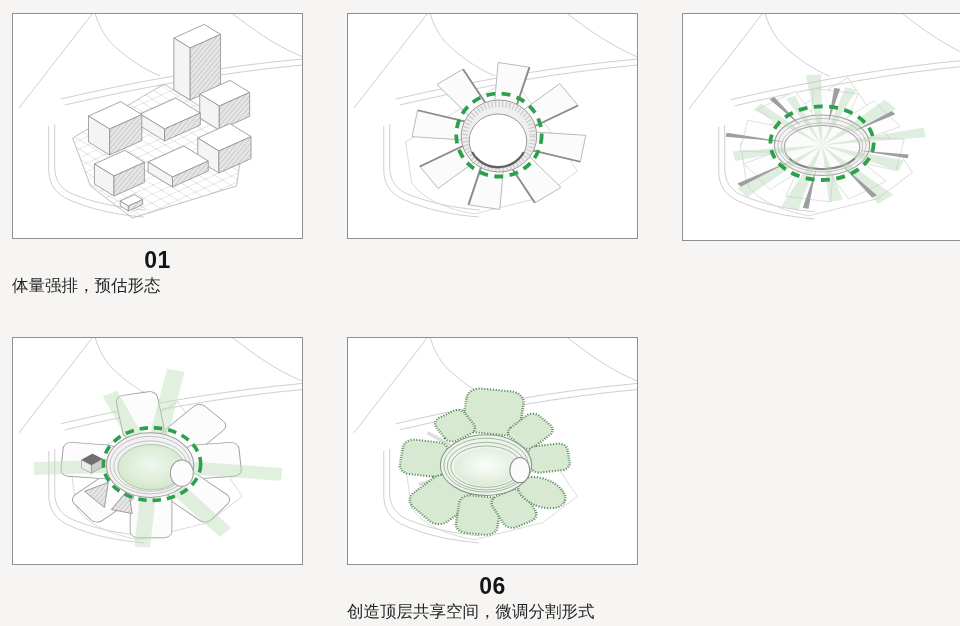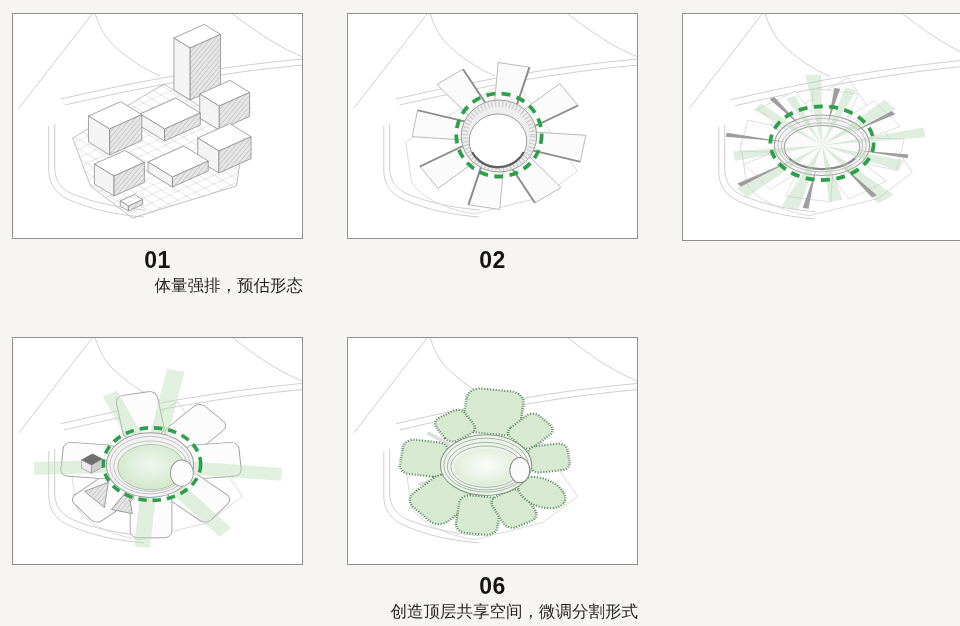--- a/index.html
+++ b/index.html
@@ -22,21 +22,21 @@
     border:1px solid #8f8f8f;
     background:#ffffff;
   }
   .row2 .panel{height:228px;}
   .panel svg{display:block;width:100%;height:100%;}
   .num{
     text-align:center;font-weight:bold;font-size:23px;line-height:26px;
     color:#141414;margin-top:8px;letter-spacing:.5px;
   }
   .cap{
-    text-align:right;font-size:16.5px;line-height:1.32;color:#242424;
+    text-align:left;font-size:16.5px;line-height:1.32;color:#242424;
     margin:2px auto 0 auto;max-width:300px;
   }
   
   .rd{fill:none;stroke:#c9c9c9;stroke-width:0.9;}
   .pc{fill:none;stroke:#d6d6d6;stroke-width:0.9;stroke-linejoin:round;}
   .bt{fill:#ffffff;stroke:#8e8e8e;stroke-width:0.8;}
   .bl{fill:#f4f4f4;stroke:#8e8e8e;stroke-width:0.8;}
   .br{fill:url(#hatch);stroke:#8e8e8e;stroke-width:0.8;}
   .gd{fill:none;stroke:#2da04c;stroke-linecap:butt;}
   .wg{fill:#fbfbfb;stroke:#a8a8a8;stroke-width:0.8;}
@@ -187,21 +187,20 @@
         </g>
         <g>
           <ellipse cx="152" cy="122" rx="38" ry="36" fill="#efefef" stroke="#999999" stroke-width="1"></ellipse>
           <ellipse cx="152" cy="122" rx="34" ry="32" fill="none" stroke="#cfcfcf" stroke-width="6" stroke-dasharray="1.4 2.2"></ellipse>
           <ellipse cx="151" cy="127" rx="29" ry="27" fill="#ffffff" stroke="#999999" stroke-width="1"></ellipse>
           <path d="M125,138 A29,27 0 0 0 177,138" fill="none" stroke="#5f5f5f" stroke-width="2.2"></path>
         </g>
         <ellipse class="gd" cx="152" cy="121" rx="43" ry="41.5" stroke-width="3.8" stroke-dasharray="9 6.5"></ellipse>
       </svg>
     </div>
-    <div class="num">02</div>
   </div>
 
 
   <div class="step row2">
     <div class="panel">
       <svg viewBox="0 0 291 224" preserveAspectRatio="none">
         <use href="#bg-site"></use>
         <use href="#bg-parcel"></use>
         <g transform="translate(140,130) scale(1,0.68)">
           <g transform="rotate(-80)">

